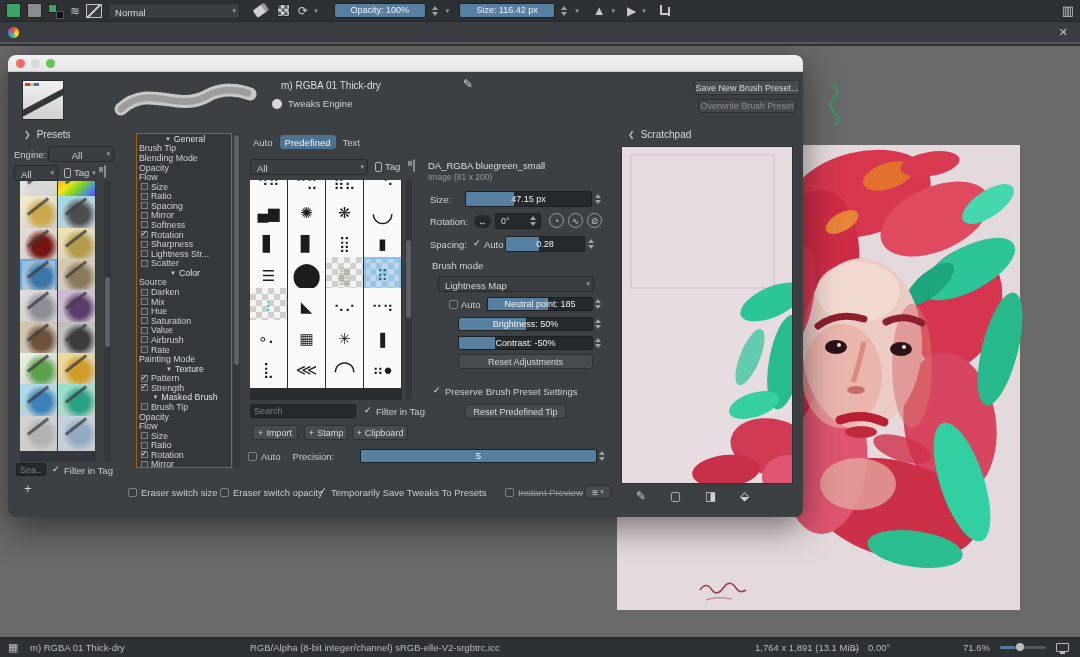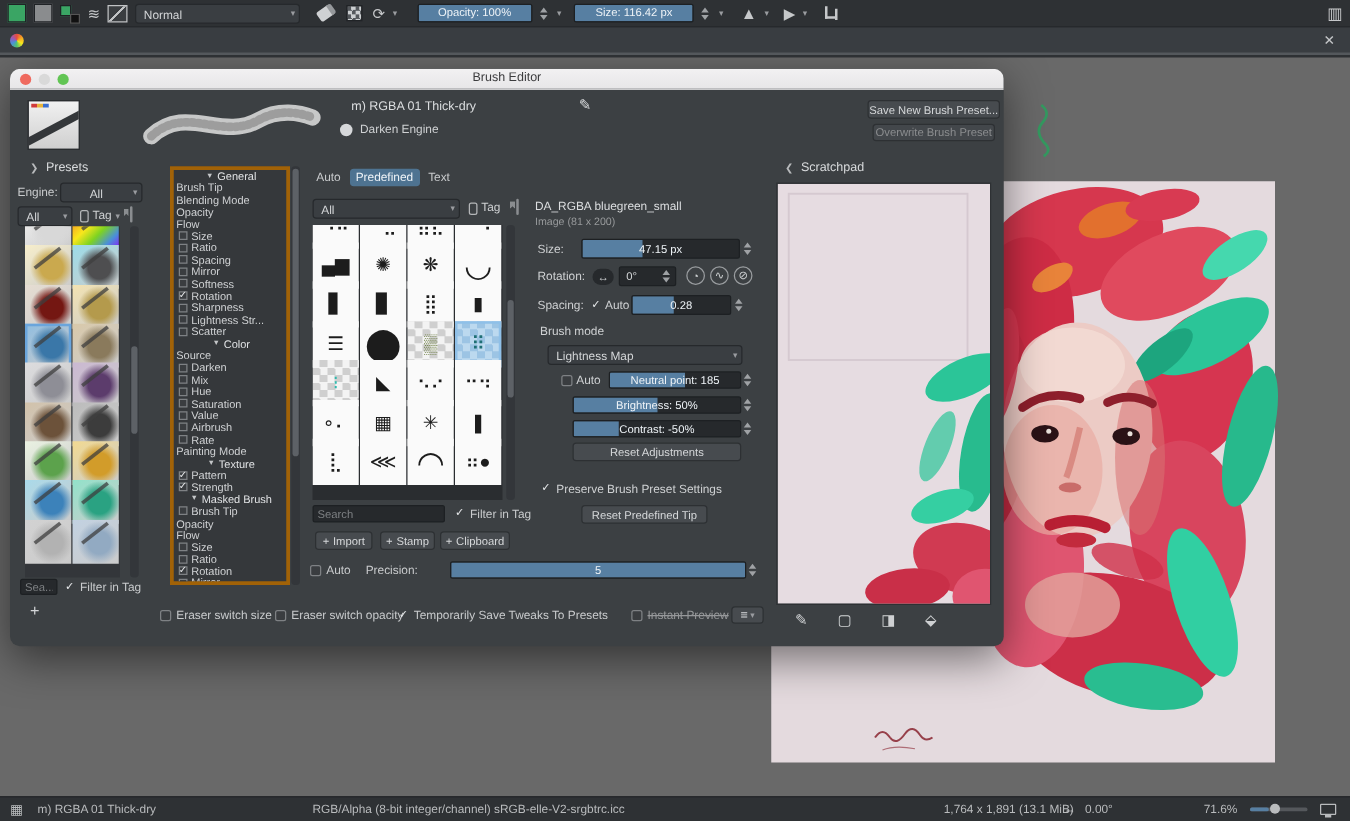--- a/index.html
+++ b/index.html
@@ -85,21 +85,21 @@
   .kcb.on::after{content:"✓";position:absolute;left:0;top:-3px;font-size:9px;color:#e4e6e8}
   .kcb.bare{border-color:transparent;background:transparent}
   .kin{background:#26292c;border:1px solid #1d2023;border-radius:2px;color:#d0d2d4;font-size:9px;padding:0 3px;outline:none;font-family:inherit}
   .kin::placeholder{color:#7e8184}
   .plusbtn{font-size:13px;color:#d4d6d8}
   .trash{position:relative;width:11px;height:12px}
   .trash::before{content:"";position:absolute;top:3px;left:1px;right:1px;bottom:0;background:#c9cbcd;border-radius:1px 1px 2px 2px}
   .trash::after{content:"";position:absolute;top:0;left:0;right:0;height:2px;background:#c9cbcd}
 
   
-  .optlist{position:absolute;background:#35383b;border:3px solid #a16207;overflow:hidden}
+  .optlist{position:absolute;background:#35383b;border:1px solid #a16207;overflow:hidden}
   .opt{display:flex;align-items:center;height:9.58px;padding-left:2px;color:#cfd1d3;font-size:8.8px;white-space:nowrap}
   .opt .opt-box{width:7px;height:7px;border:1px solid #7e8184;background:#3a3d40;margin:0 3px 0 2px;flex:none;position:relative}
   .opt.header{justify-content:center;color:#e0e2e4}
   .opt.header::before{content:"▼";font-size:6px;margin-right:3px;color:#c4c6c8}
   .opt.checked .opt-box::after{content:"✓";position:absolute;left:-1px;top:-3px;font-size:8px;color:#e8eaec}
 
   
   .tab{height:14px;display:flex;align-items:center;padding:0 5px;font-size:9.5px;color:#c9cbcd;border-radius:3px}
   .tab.active{background:#4e7391;color:#eef3f7}
   .tgrid{position:absolute;display:grid;grid-template-columns:repeat(4,37px);gap:1px;background:#2a2d30;overflow:hidden}
@@ -240,34 +240,33 @@
       <path d="M833 40 q8 6 1 14 q-7 8 3 18 q4 5 -2 9" stroke="#2f9e5f" stroke-width="2.2" fill="none" opacity=".9"></path>
     </svg>
 
     <div class="dialog">
       <div class="dlg-title">
         <span class="lights">
           <i style="background:#ef6a5f"></i>
           <i style="background:#d9d9d9"></i>
           <i style="background:#62c554"></i>
         </span>
-        <span class="t">Brush Editor</span>
       </div>
 
       
       <div class="hdr-thumb"></div>
       <svg class="abs" style="left:105px;top:22px" width="145" height="45" viewBox="0 0 145 45">
         <path d="M8 32 C 36 6, 64 36, 94 19 C 110 10, 127 13, 137 17" stroke="#d4d4d4" stroke-width="13" fill="none" stroke-linecap="round" opacity=".92"></path>
         <path d="M8 32 C 36 6, 64 36, 94 19 C 110 10, 127 13, 137 17" stroke="#8f8f8f" stroke-width="7" fill="none" stroke-linecap="round" opacity=".75" stroke-dasharray="2 3"></path>
       </svg>
       <span class="pname">m) RGBA 01 Thick-dry</span>
       <span class="pencil">✎</span>
       <div class="engine-row">
         <span class="radio"></span>
-        <span style="font-size:9.5px">Darken Engine</span>
+        <span style="font-size:9.5px">Tweaks Engine</span>
       </div>
       <div class="kbtn abs" style="left:686px;top:25px;width:106px;height:15px">
         <span>Save New Brush Preset...</span>
       </div>
       <div class="kbtn disabled abs" style="left:690px;top:44px;width:98px;height:14px">
         <span>Overwrite Brush Preset</span>
       </div>
 
       
       <div class="sec-head abs" style="left:16px;top:74px">

